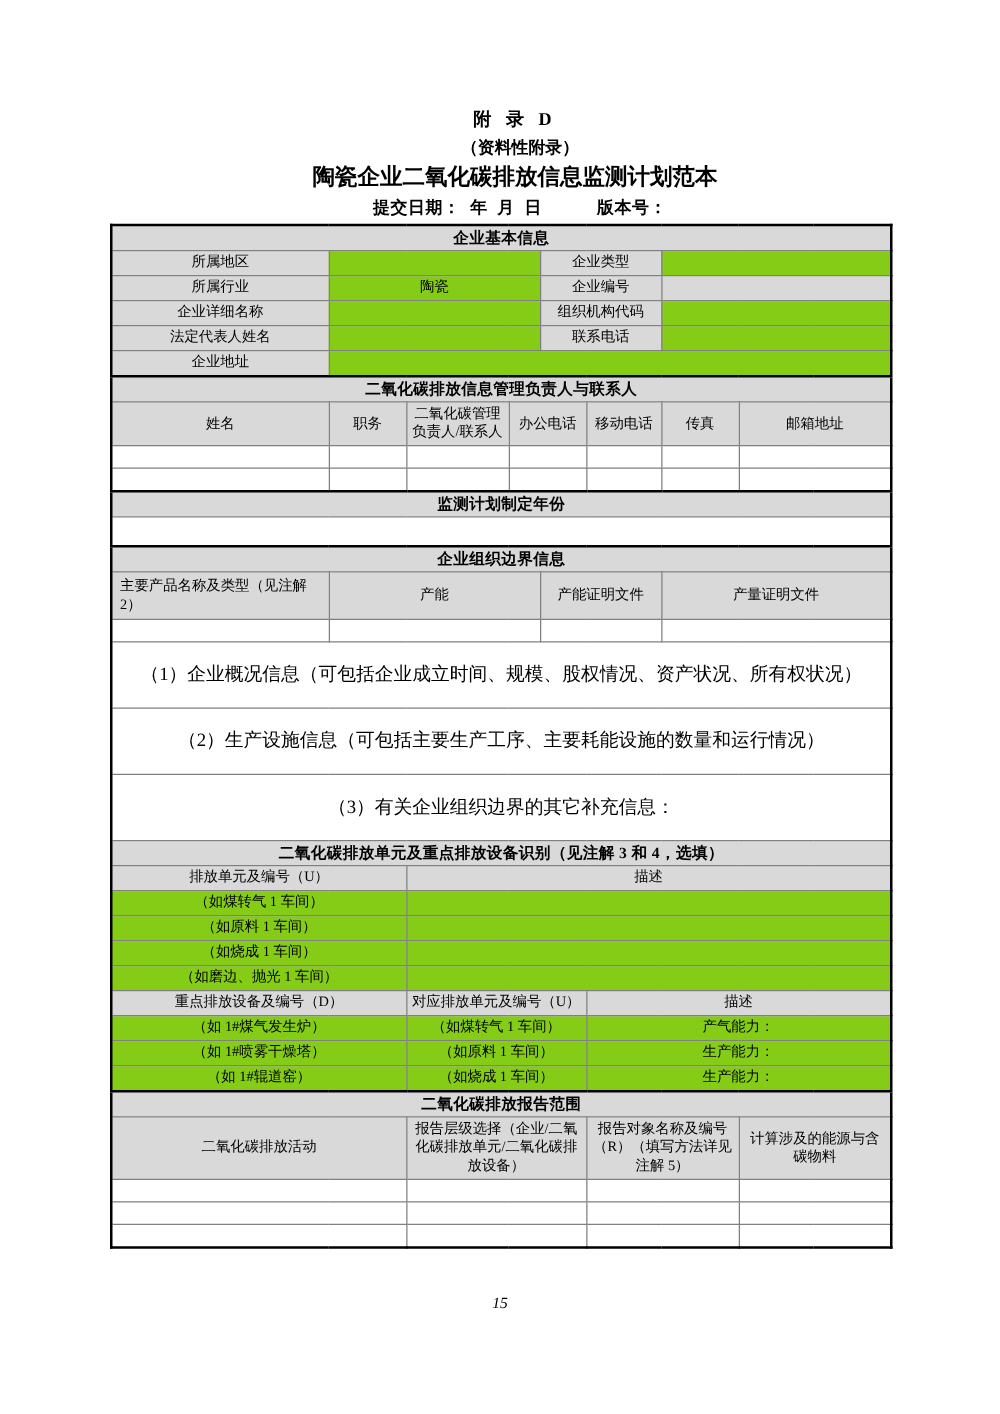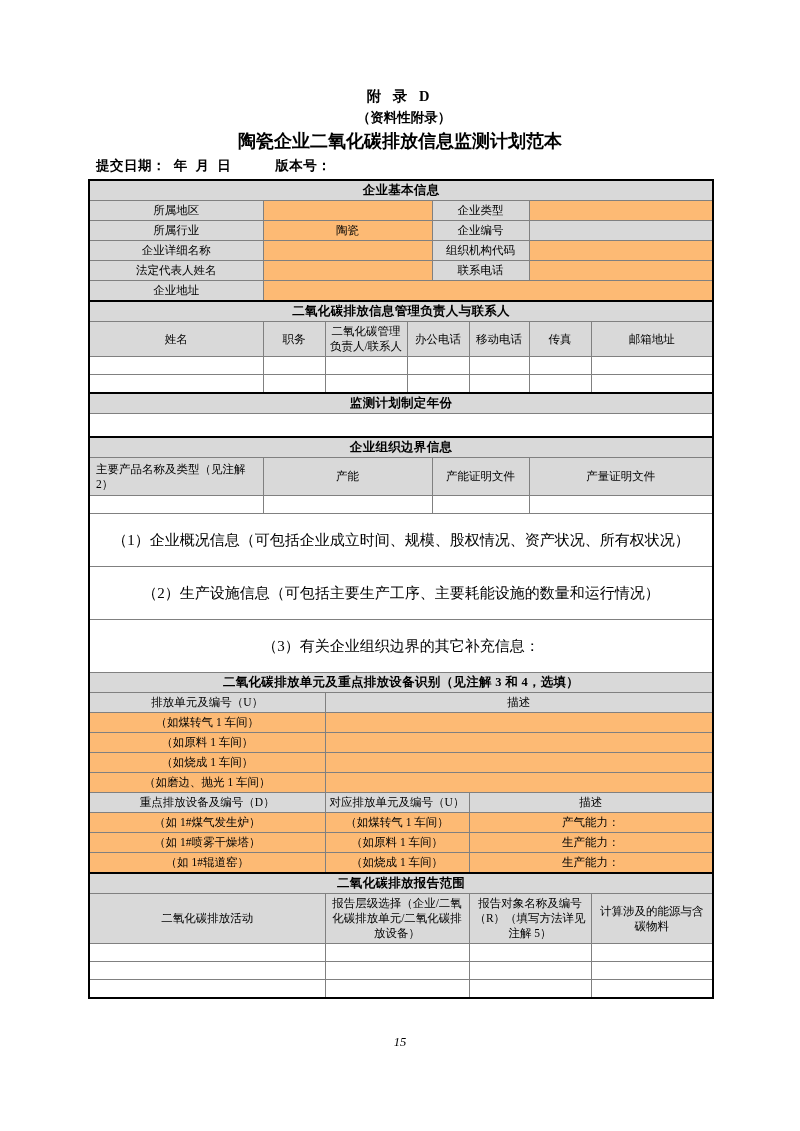--- a/index.html
+++ b/index.html
@@ -20,20 +20,21 @@
     position: absolute;
     left: 0; top: 0;
     width: 800px;
     height: 1131px;
     box-sizing: border-box;
   }
 
   
   .hdr {
     padding-top: 86px;
+    margin-left: 24px;
   }
   .hdr-line {
     text-align: center;
     font-weight: bold;
     font-size: 14.5px;
     line-height: 21px;
     letter-spacing: 0.4px;
   }
   .hdr-appendix {
     letter-spacing: 4px;
@@ -49,21 +50,21 @@
   .hdr-title {
     text-align: center;
     font-weight: bold;
     font-size: 18px;
     line-height: 24px;
   }
   .submit-row {
     margin-top: 4px;
     padding: 0 88px 0 96px;
     display: flex;
-    justify-content: flex-start;
+    justify-content: center;
     align-items: baseline;
     font-size: 13.5px;
     font-weight: bold;
     gap: 44px;
   }
   .submit-left { white-space: pre; letter-spacing: 0.5px; }
   .submit-right { white-space: pre; letter-spacing: 0.5px; }
 
   
   .tblwrap {
@@ -85,21 +86,21 @@
     vertical-align: middle;
     text-align: center;
     line-height: 15px;
     height: 18px;
     box-sizing: border-box;
   }
   td.sh {            
     background: #d9d9d9;
   }
   td.wh {            
-    background: #fdba74;
+    background: #84cc16;
   }
   td.sect {          
     background: #d9d9d9;
     font-weight: bold;
     font-size: 12.5px;
     text-align: center;
     height: 21px;
     letter-spacing: 0.3px;
   }
   td.para {

